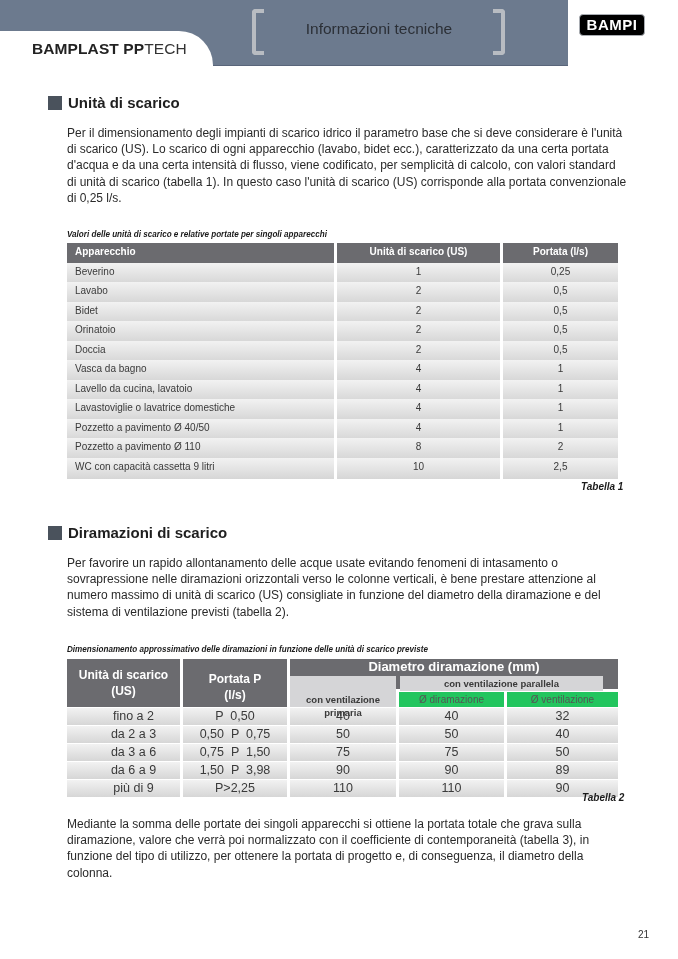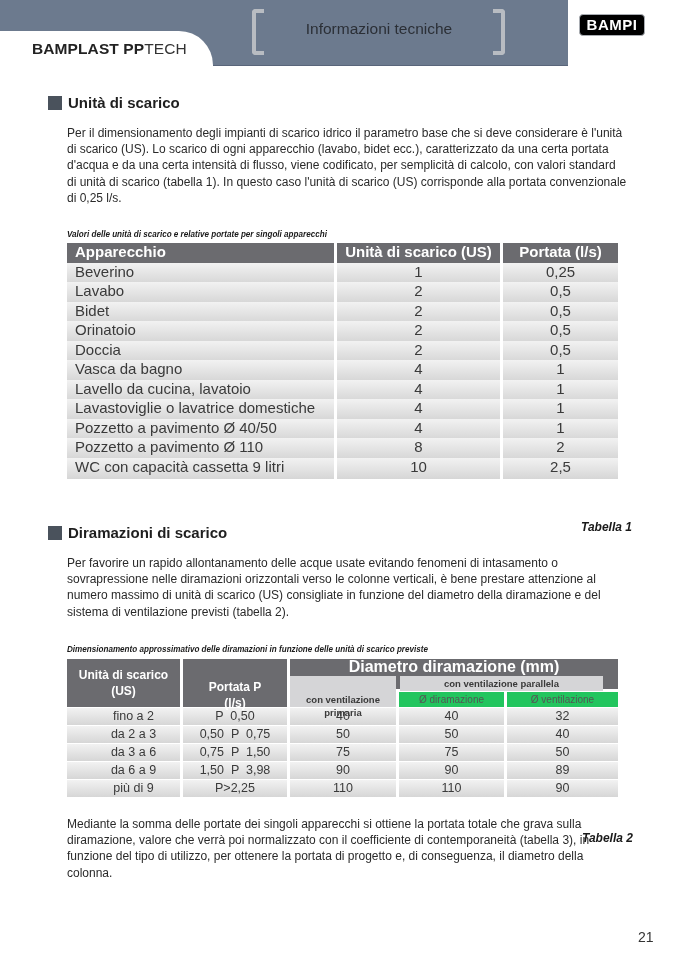--- a/index.html
+++ b/index.html
@@ -14,44 +14,44 @@
   .bracket { position: absolute; top: 9px; width: 12px; height: 46px; border: 4px solid #b8bcc2; }
   .bracket.left { left: 252px; border-right: none; border-radius: 4px 0 0 4px; }
   .bracket.right { left: 493px; border-left: none; border-radius: 0 4px 4px 0; }
   .header-title { position: absolute; left: 265px; width: 228px; top: 20px; text-align: center; font-size: 15.5px; color: #2b2f36; }
   .logo { position: absolute; left: 579px; top: 14px; width: 66px; height: 22px; background: #000000; border: 1.5px solid #a9adb3; border-radius: 4px; color: #fff; font-weight: bold; font-size: 15px; text-align: center; line-height: 19px; letter-spacing: 0.5px; }
 
   .section-title { position: absolute; left: 48px; font-size: 15px; font-weight: bold; color: #1f1f1f; display: flex; align-items: center; }
   .section-title .sq { width: 14px; height: 14px; background: #4a525c; margin-right: 6px; display: inline-block; }
   .para { position: absolute; left: 67px; width: 560px; font-size: 12px; line-height: 16.2px; color: #2a2a2a; }
   .caption { position: absolute; left: 67px; font-size: 9px; font-weight: bold; font-style: italic; color: #1a1a1a; transform: scaleX(0.9); transform-origin: left; }
-  .tab-label { position: absolute; font-size: 12px; font-weight: bold; font-style: italic; color: #1a1a1a; margin-top: 39px; }
+  .tab-label { position: absolute; font-size: 10px; font-weight: bold; font-style: italic; color: #1a1a1a; }
 
   
   .t1 { position: absolute; left: 67px; top: 243px; width: 551px; }
   .t1-row { display: flex; height: 19.5px; }
-  .t1-cell { height: 21px; margin-right: 3px; background: linear-gradient(#f2f2f2, #d6d6d6); font-size: 15px; line-height: 18.5px; color: #3a3a3a; padding-left: 8px; }
+  .t1-cell { height: 21px; margin-right: 3px; background: linear-gradient(#f2f2f2, #d6d6d6); font-size: 10px; line-height: 18.5px; color: #3a3a3a; padding-left: 8px; }
   .t1-cell:last-child { margin-right: 0; }
   .t1-row.head .t1-cell { background: #6b6b6f; color: #fff; font-weight: bold; }
   .c1 { width: 267px; }
   .c2 { width: 163px; text-align: center; padding-left: 0 !important; }
   .c3 { width: 115px; text-align: center; padding-left: 0 !important; }
 
   
   .t2 { position: absolute; left: 67px; top: 659px; width: 551px; }
   .t2-head { position: relative; height: 49px; }
   .t2-h { position: absolute; background: #6b6b6f; color: #fff; font-weight: bold; text-align: center; }
   .t2-sub { position: absolute; background: #d5d5d7; color: #3a3a3a; font-weight: bold; font-size: 9.5px; text-align: center; }
   .t2-subsub { position: absolute; background: #22c55e; color: #555; font-size: 10px; text-align: center; }
   .t2-row { display: flex; height: 18px; margin-top: 0; }
   .t2-cell { height: 17px; margin-right: 3px; background: linear-gradient(#f2f2f2, #d6d6d6); font-size: 12.5px; line-height: 17px; color: #3a3a3a; text-align: center; white-space: pre; }
   .t2-cell:last-child { margin-right: 0; }
   .d1 { width: 113px; padding-left: 20px; } .d2 { width: 104px; } .d3 { width: 106px; } .d4 { width: 105px; } .d5 { width: 111px; }
 
-  .page-num { position: absolute; left: 638px; top: 929px; font-size: 14px; color: #333; }
+  .page-num { position: absolute; left: 638px; top: 929px; font-size: 10px; color: #333; }
 </style>
 </head>
 <body>
 
 <div class="header">
   <div class="bracket left"></div>
   <div class="header-title">Informazioni tecniche</div>
   <div class="bracket right"></div>
   <div class="logo">BAMPI</div>
 </div>
@@ -135,25 +135,25 @@
 </div>
 <div class="para" style="top:555px;">Per favorire un rapido allontanamento delle acque usate evitando fenomeni di intasamento o sovrapressione nelle diramazioni orizzontali verso le colonne verticali, è bene prestare attenzione al numero massimo di unità di scarico (US) consigliate in funzione del diametro della diramazione e del sistema di ventilazione previsti (tabella 2).</div>
 <div class="caption" style="top:644px;">Dimensionamento approssimativo delle diramazioni in funzione delle unità di scarico previste</div>
 
 <div class="t2">
   <div class="t2-head">
     <div class="t2-h" style="left:0; top:0; width:113px; height:48px; font-size:12px; line-height:16px; padding-top:8px;">
       <div>Unità di scarico</div>
       <div>(US)</div>
     </div>
-    <div class="t2-h" style="left:116px; top:0; width:104px; height:48px; font-size:12px; line-height:16px; padding-top:20px;">
+    <div class="t2-h" style="left:116px; top:0; width:104px; height:48px; font-size:12px; line-height:16px; padding-top:12px;">
       <div>Portata P</div>
       <div>(l/s)</div>
     </div>
-    <div class="t2-h" style="left:223px; top:0; width:328px; height:30px; font-size:16px; line-height:16px;">Diametro diramazione (mm)</div>
+    <div class="t2-h" style="left:223px; top:0; width:328px; height:30px; font-size:13px; line-height:16px;">Diametro diramazione (mm)</div>
     <div class="t2-sub" style="left:223px; top:17px; width:106px; height:31px; line-height:13px; padding-top:17px;">
       <div>con ventilazione</div>
       <div>primaria</div>
     </div>
     <div class="t2-sub" style="left:333px; top:17px; width:203px; height:15px; line-height:15px;">con ventilazione parallela</div>
     <div class="t2-subsub" style="left:332px; top:33px; width:105px; height:15px; line-height:15px;">Ø diramazione</div>
     <div class="t2-subsub" style="left:440px; top:33px; width:111px; height:15px; line-height:15px;">Ø ventilazione</div>
   </div>
   <div class="t2-row">
       <div class="t2-cell d1">fino a 2</div>

